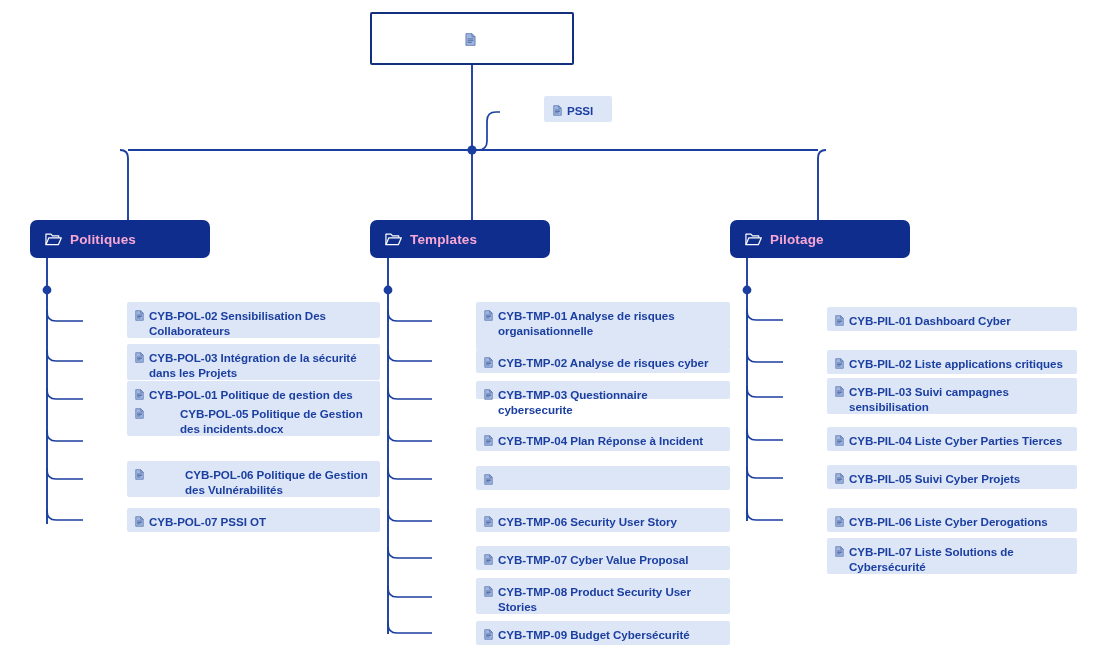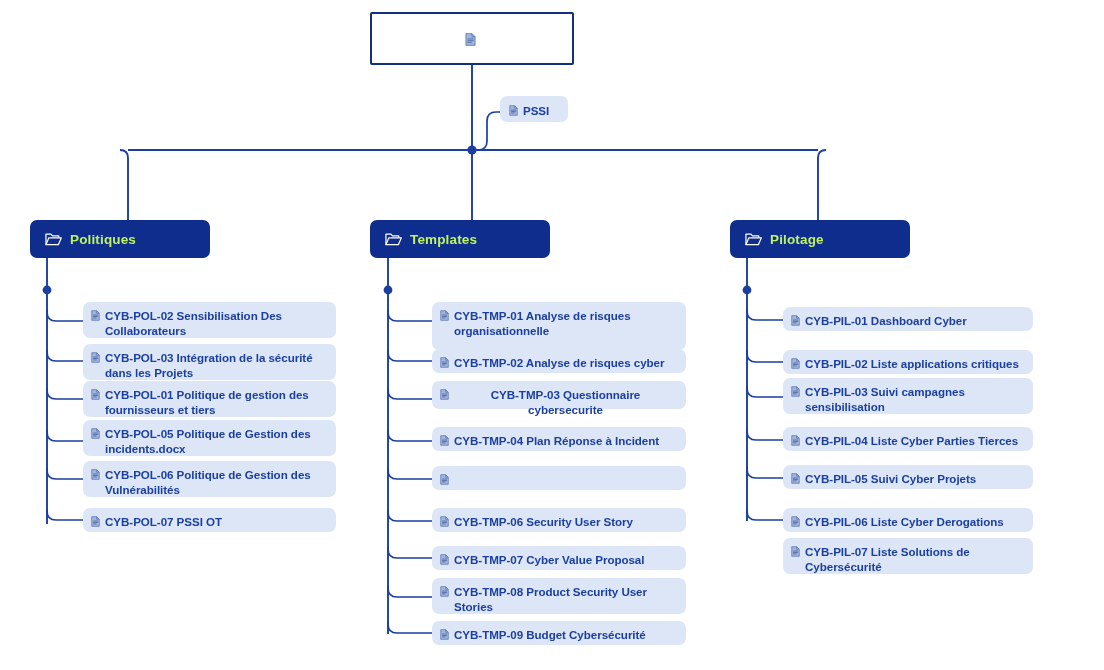--- a/index.html
+++ b/index.html
@@ -64,41 +64,42 @@
     background: #0f2d8c;
     border-radius: 7px;
     display: flex;
     align-items: center;
     z-index: 5;
     padding-left: 15px;
   }
   .cat-label {
     font-size: 13.5px;
     font-weight: bold;
-    color: #bef264;
+    color: #f9a8d4;
     letter-spacing: 0.15px;
   }
   .folder-ico {
     width: 17px;
     height: 14px;
     margin-right: 8px;
     flex: 0 0 auto;
     display: block;
   }
 
   
   .leaf {
     position: absolute;
     box-sizing: border-box;
     background: #dde6f7;
-    border-radius: 7px;
+    border-radius: 2px;
     padding: 6px 9px 7px 8px;
     z-index: 4;
     display: flex;
     align-items: flex-start;
+    margin-left: 44px;
   }
   .leaf-text {
     font-size: 11.6px;
     font-weight: bold;
     color: #1b3fa0;
     line-height: 1.33;
     letter-spacing: -0.05px;
   }
   .doc-ico {
     width: 9px;
@@ -246,33 +247,33 @@
           <path d="M1,0.6 H7.6 L11,4 V13.4 H1 Z" fill="#9fb6dd" stroke="#4d68a8" stroke-width="0.9"></path>
           <path d="M7.6,0.6 V4 H11" fill="none" stroke="#4d68a8" stroke-width="0.9"></path>
           <g stroke="#3b5596" stroke-width="0.9">
             <path d="M2.8,6.4 H9.2"></path>
             <path d="M2.8,8.3 H9.2"></path>
             <path d="M2.8,10.2 H7.4"></path>
           </g>
         </svg>
         <span class="leaf-text">CYB-POL-01 Politique de gestion des fournisseurs et tiers</span>
       </div>
-      <div class="leaf" style="left: 83px; top: 420px; width: 253px; height: 36px;">
+      <div class="leaf" style="left: 83px; top: 400px; width: 253px; height: 36px; gap: 31px;">
         <svg class="doc-ico" viewBox="0 0 12 14" xmlns="http://www.w3.org/2000/svg">
           <path d="M1,0.6 H7.6 L11,4 V13.4 H1 Z" fill="#9fb6dd" stroke="#4d68a8" stroke-width="0.9"></path>
           <path d="M7.6,0.6 V4 H11" fill="none" stroke="#4d68a8" stroke-width="0.9"></path>
           <g stroke="#3b5596" stroke-width="0.9">
             <path d="M2.8,6.4 H9.2"></path>
             <path d="M2.8,8.3 H9.2"></path>
             <path d="M2.8,10.2 H7.4"></path>
           </g>
         </svg>
         <span class="leaf-text">CYB-POL-05 Politique de Gestion des incidents.docx</span>
       </div>
-      <div class="leaf" style="left: 83px; top: 461px; width: 253px; height: 36px;">
+      <div class="leaf" style="left: 83px; top: 461px; width: 253px; height: 36px; gap: 36px;">
         <svg class="doc-ico" viewBox="0 0 12 14" xmlns="http://www.w3.org/2000/svg">
           <path d="M1,0.6 H7.6 L11,4 V13.4 H1 Z" fill="#9fb6dd" stroke="#4d68a8" stroke-width="0.9"></path>
           <path d="M7.6,0.6 V4 H11" fill="none" stroke="#4d68a8" stroke-width="0.9"></path>
           <g stroke="#3b5596" stroke-width="0.9">
             <path d="M2.8,6.4 H9.2"></path>
             <path d="M2.8,8.3 H9.2"></path>
             <path d="M2.8,10.2 H7.4"></path>
           </g>
         </svg>
         <span class="leaf-text">CYB-POL-06 Politique de Gestion des Vulnérabilités</span>
@@ -306,21 +307,21 @@
           <path d="M1,0.6 H7.6 L11,4 V13.4 H1 Z" fill="#9fb6dd" stroke="#4d68a8" stroke-width="0.9"></path>
           <path d="M7.6,0.6 V4 H11" fill="none" stroke="#4d68a8" stroke-width="0.9"></path>
           <g stroke="#3b5596" stroke-width="0.9">
             <path d="M2.8,6.4 H9.2"></path>
             <path d="M2.8,8.3 H9.2"></path>
             <path d="M2.8,10.2 H7.4"></path>
           </g>
         </svg>
         <span class="leaf-text">CYB-TMP-02 Analyse de risques cyber</span>
       </div>
-      <div class="leaf" style="left: 432px; top: 381px; width: 254px; height: 28px; text-align: center;">
+      <div class="leaf" style="left: 432px; top: 381px; width: 254px; height: 18px;">
         <svg class="doc-ico" viewBox="0 0 12 14" xmlns="http://www.w3.org/2000/svg">
           <path d="M1,0.6 H7.6 L11,4 V13.4 H1 Z" fill="#9fb6dd" stroke="#4d68a8" stroke-width="0.9"></path>
           <path d="M7.6,0.6 V4 H11" fill="none" stroke="#4d68a8" stroke-width="0.9"></path>
           <g stroke="#3b5596" stroke-width="0.9">
             <path d="M2.8,6.4 H9.2"></path>
             <path d="M2.8,8.3 H9.2"></path>
             <path d="M2.8,10.2 H7.4"></path>
           </g>
         </svg>
         <span class="leaf-text">CYB-TMP-03 Questionnaire cybersecurite</span>

